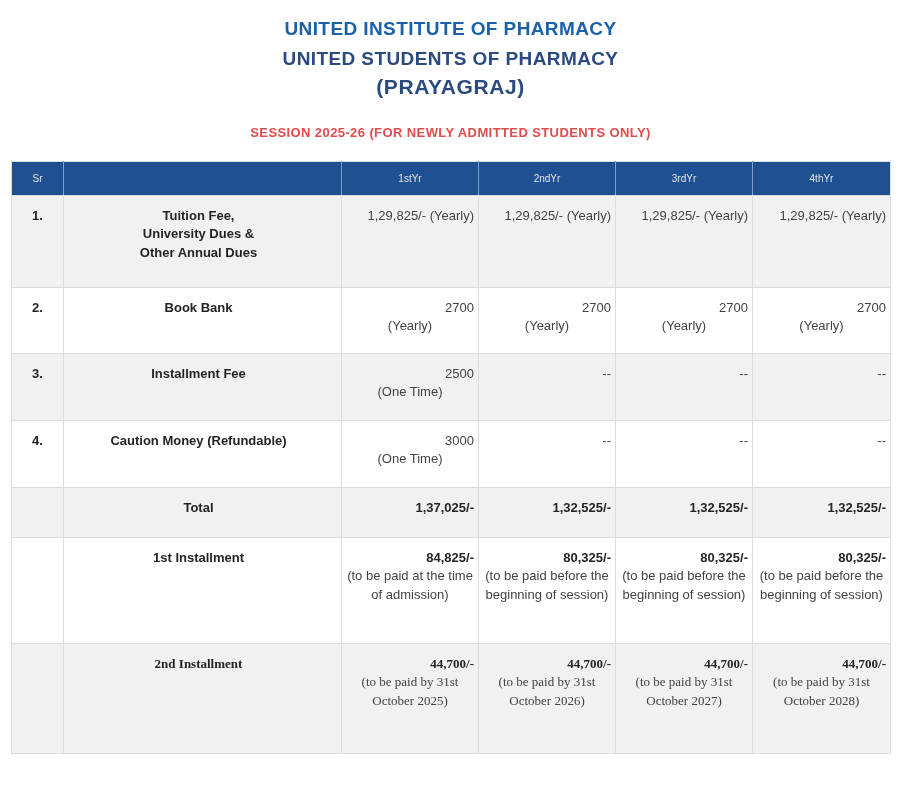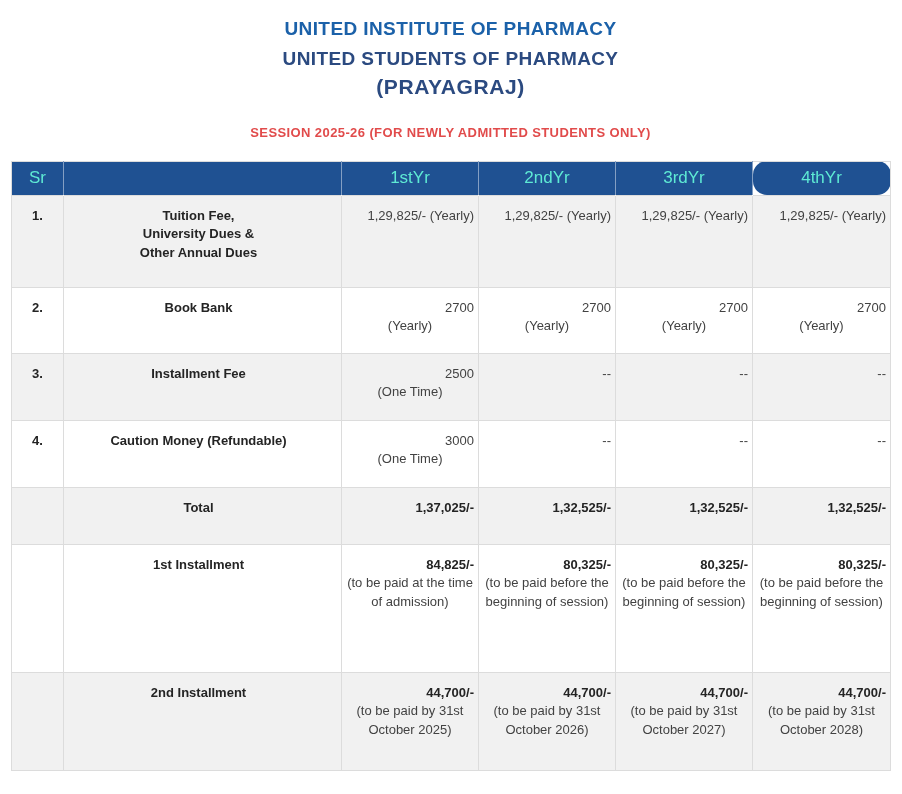--- a/index.html
+++ b/index.html
@@ -38,49 +38,49 @@
   }
   table.fee-table {
     border-collapse: collapse;
     table-layout: fixed;
     width: 879px;
     margin-top: 21px;
     border: 1px solid var(--border-gray, #dcdcdc);
   }
   thead th {
     background: var(--header-bg, #1f5192);
-    color: #5eead4;
+    color: #e5e5e5;
     font-weight: 400;
-    font-size: 17px;
+    font-size: 10px;
     height: 34px;
     border-right: 1px solid rgba(255,255,255,.45);
     text-align: center;
     padding: 0 4px;
   }
-  thead th:last-child { border-right: none; border-radius: 14px; }
+  thead th:last-child { border-right: none; }
   tbody td {
     border: 1px solid var(--border-gray, #dcdcdc);
     vertical-align: top;
     text-align: center;
     padding: 11px 4px 8px 4px;
     font-size: 13px;
     color: #424242;
     line-height: 1.45;
     background: transparent;
   }
   tbody tr:nth-child(odd) { background: var(--stripe-bg, #f1f1f1); }
   tbody tr:nth-child(even) { background: #ffffff; }
   
   tbody tr:nth-child(1) { height: 92px; }
   tbody tr:nth-child(2) { height: 66px; }
   tbody tr:nth-child(3) { height: 67px; }
   tbody tr:nth-child(4) { height: 67px; }
-  tbody tr:nth-child(5) { height: 57px; }
-  tbody tr:nth-child(6) { height: 128px; }
-  tbody tr:nth-child(7) { height: 98px; }
+  tbody tr:nth-child(5) { height: 50px; }
+  tbody tr:nth-child(6) { height: 106px; }
+  tbody tr:nth-child(7) { height: 110px; font-family: Liberation Serif, serif; }
   tbody tr:nth-child(8) { height: 54px; }
   td.sr-cell { font-weight: bold; color: #242424; }
   td.particular-cell {
     font-weight: bold; color: #242424;
     white-space: pre-line;
     padding-left: 10px; padding-right: 18px;
   }
   td.value-cell .amount { color: #424242; text-align: right; }
   tr.emphasis td.value-cell .amount { font-weight: bold; color: #242424; }
   td.value-cell .note { font-weight: normal; color: #424242; text-align: center; }

